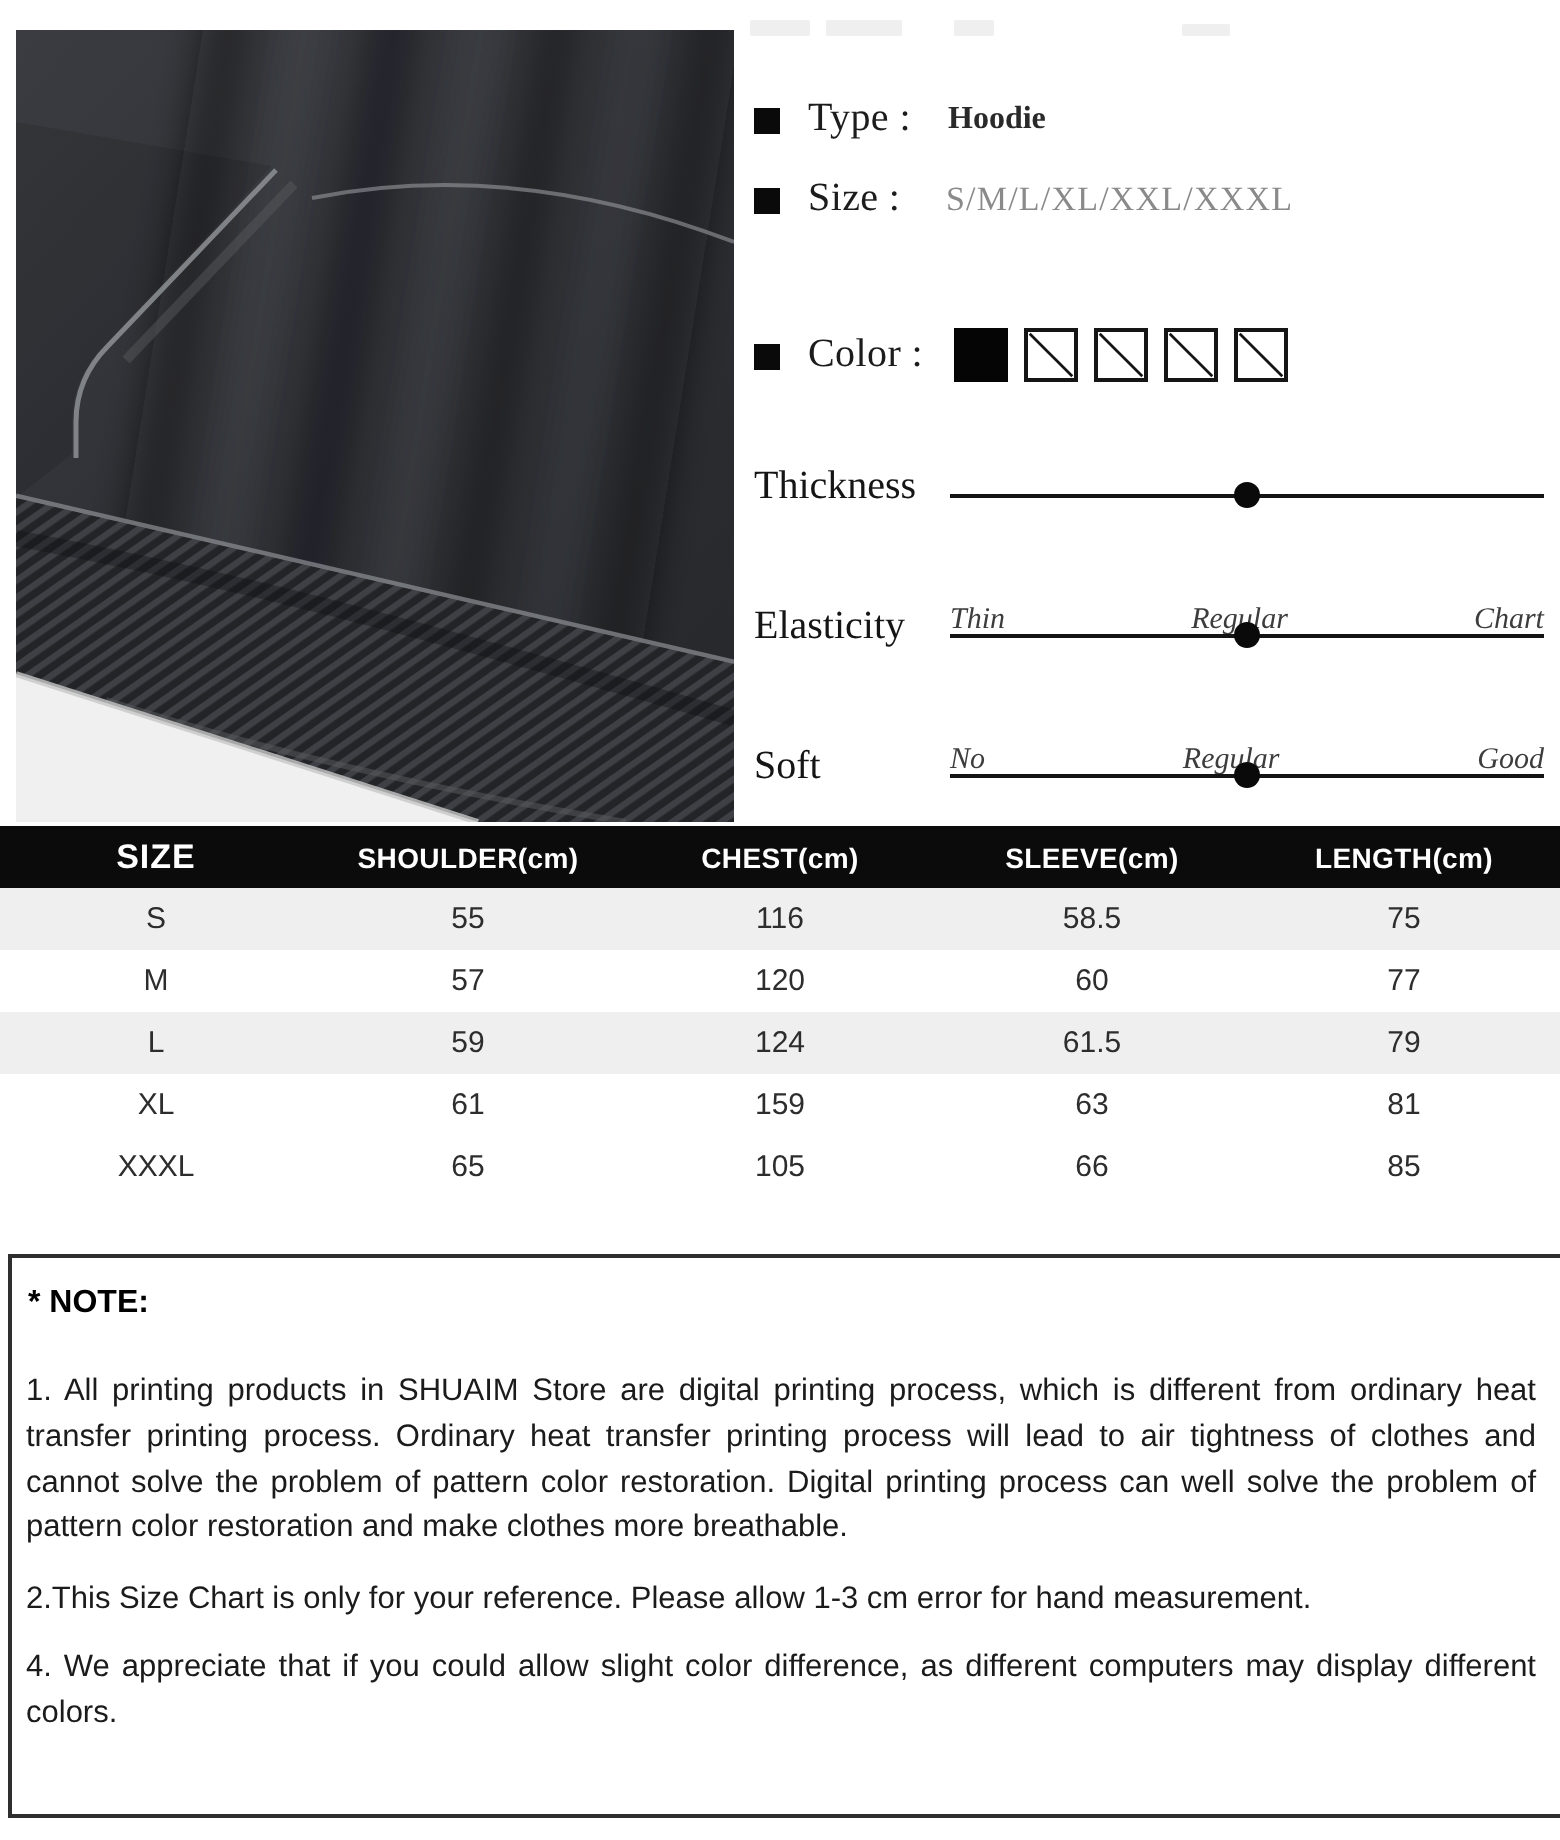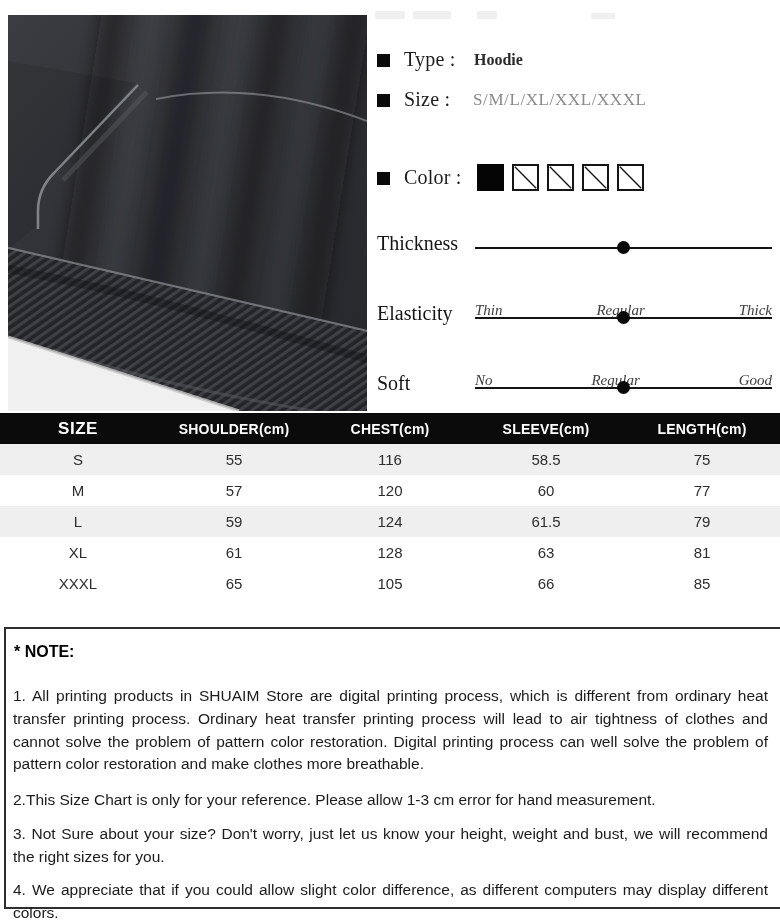--- a/index.html
+++ b/index.html
@@ -143,21 +143,21 @@
   </div>
 
   <div class="slider-group" id="slider-0">
     <span class="slabel">Thickness</span>
     <div class="track">
       <div class="dot" style="left:calc(50% - 6.5px);"></div>
     </div>
     <div class="sub-labels">
       <span>Thin</span>
       <span>Regular</span>
-      <span>Thick</span>
+      <span>Chart</span>
     </div>
   </div>
 
   <div class="slider-group" id="slider-1">
     <span class="slabel">Elasticity</span>
     <div class="track">
       <div class="dot" style="left:calc(50% - 6.5px);"></div>
     </div>
     <div class="sub-labels">
       <span>No</span>
@@ -207,33 +207,32 @@
       <tr class="alt">
         <td>L</td>
         <td>59</td>
         <td>124</td>
         <td>61.5</td>
         <td>79</td>
       </tr>
       <tr>
         <td>XL</td>
         <td>61</td>
-        <td>128</td>
+        <td>159</td>
         <td>63</td>
         <td>81</td>
       </tr>
       <tr>
         <td>XXXL</td>
         <td>65</td>
         <td>105</td>
         <td>66</td>
         <td>85</td>
       </tr>
     </tbody>
 </table>
 
 <div class="note-box">
   <div class="note-heading">* NOTE:</div>
   <p class="n0">1. All printing products in SHUAIM Store are digital printing process, which is different from ordinary heat transfer printing process. Ordinary heat transfer printing process will lead to air tightness of clothes and cannot solve the problem of pattern color restoration. Digital printing process can well solve the problem of pattern color restoration and make clothes more breathable.</p>
   <p class="n1">2.This Size Chart is only for your reference. Please allow 1-3 cm error for hand measurement.</p>
-  <p class="n2">3. Not Sure about your size? Don't worry, just let us know your height, weight and bust, we will recommend the right sizes for you.</p>
   <p class="n3">4. We appreciate that if you could allow slight color difference, as different computers may display different colors.</p>
 </div>
 
 </body></html>

